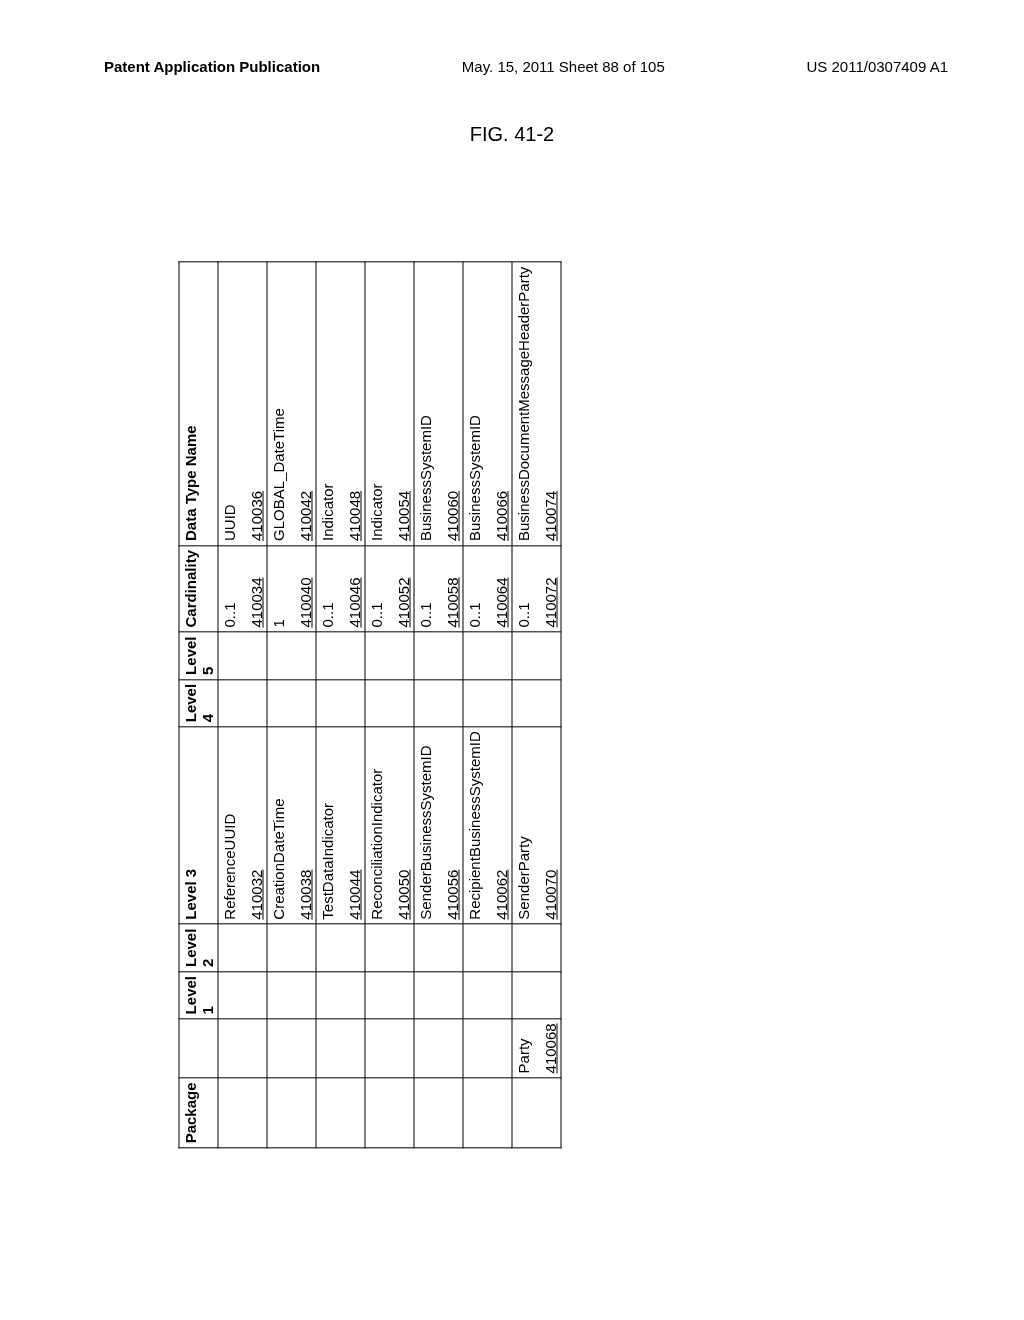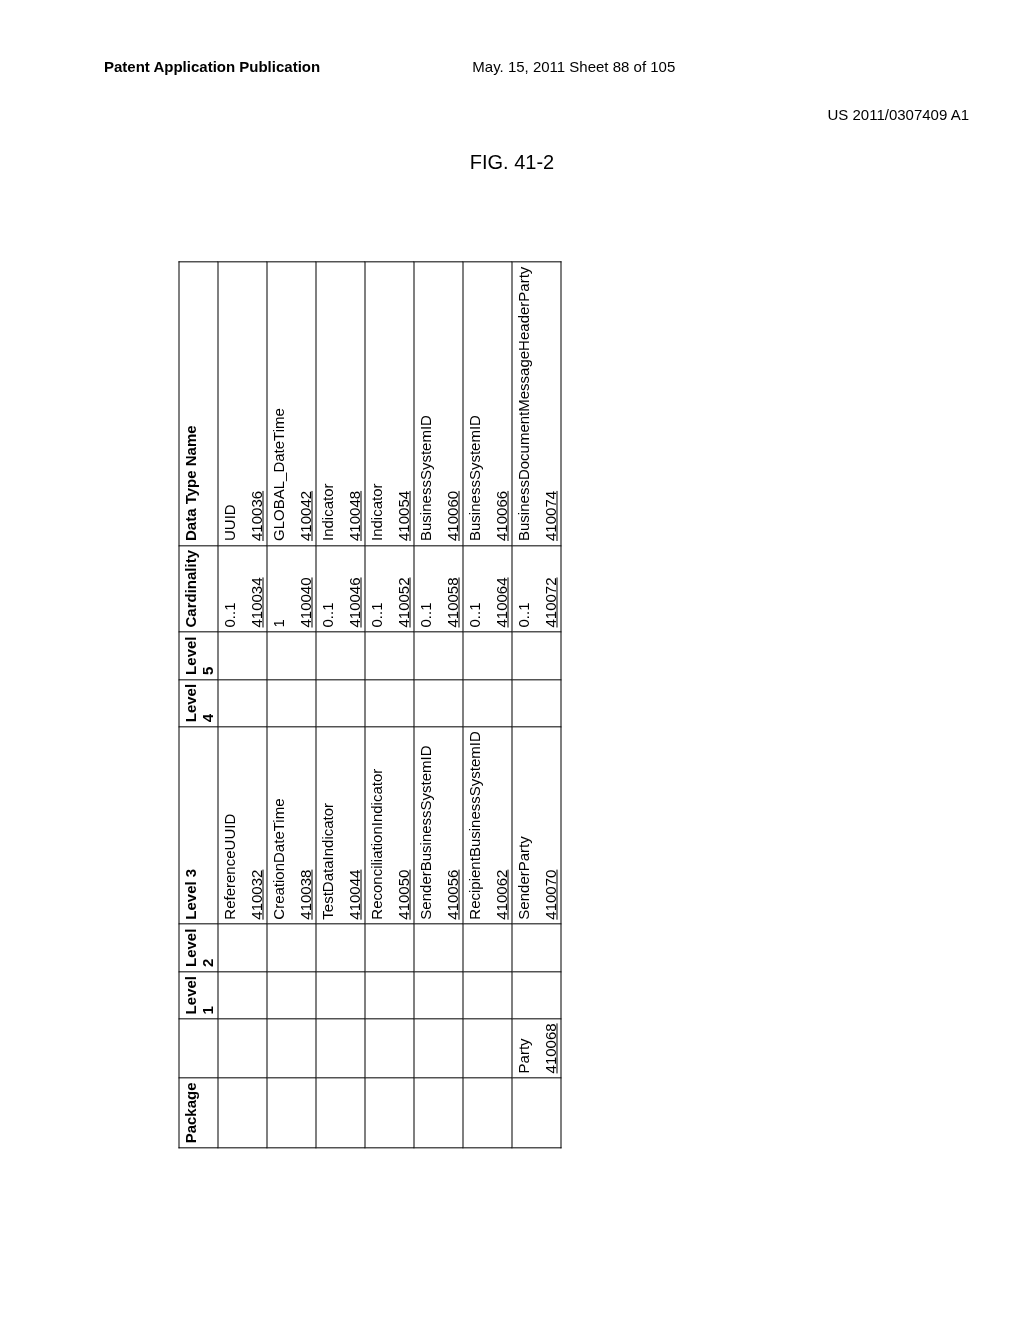--- a/index.html
+++ b/index.html
@@ -7,29 +7,29 @@
       background: #fff;
       margin: 0;
       padding: 0;
       width: 1024px;
       height: 1320px;
       position: relative;
     }
     .header {
       display: flex;
       justify-content: space-between;
-      padding: 58px 55px 8px 104px;
+      padding: 58px 76px 8px 104px;
       font-size: 15px;
     }
     .header .left { font-weight: bold; }
-    .header .right { font-weight: normal; margin-top: 48px; }
+    .header .right { font-weight: normal; }
     .figure-title {
       text-align: center;
       font-size: 20px;
-      margin-top: 20px;
+      margin-top: 40px;
       margin-bottom: 8px;
     }
     .table-outer {
       position: absolute;
       left: 370px;
       top: 705px;
       transform: translate(-50%, -50%) rotate(-90deg);
     }
     table.tbl {
       border-collapse: collapse;

